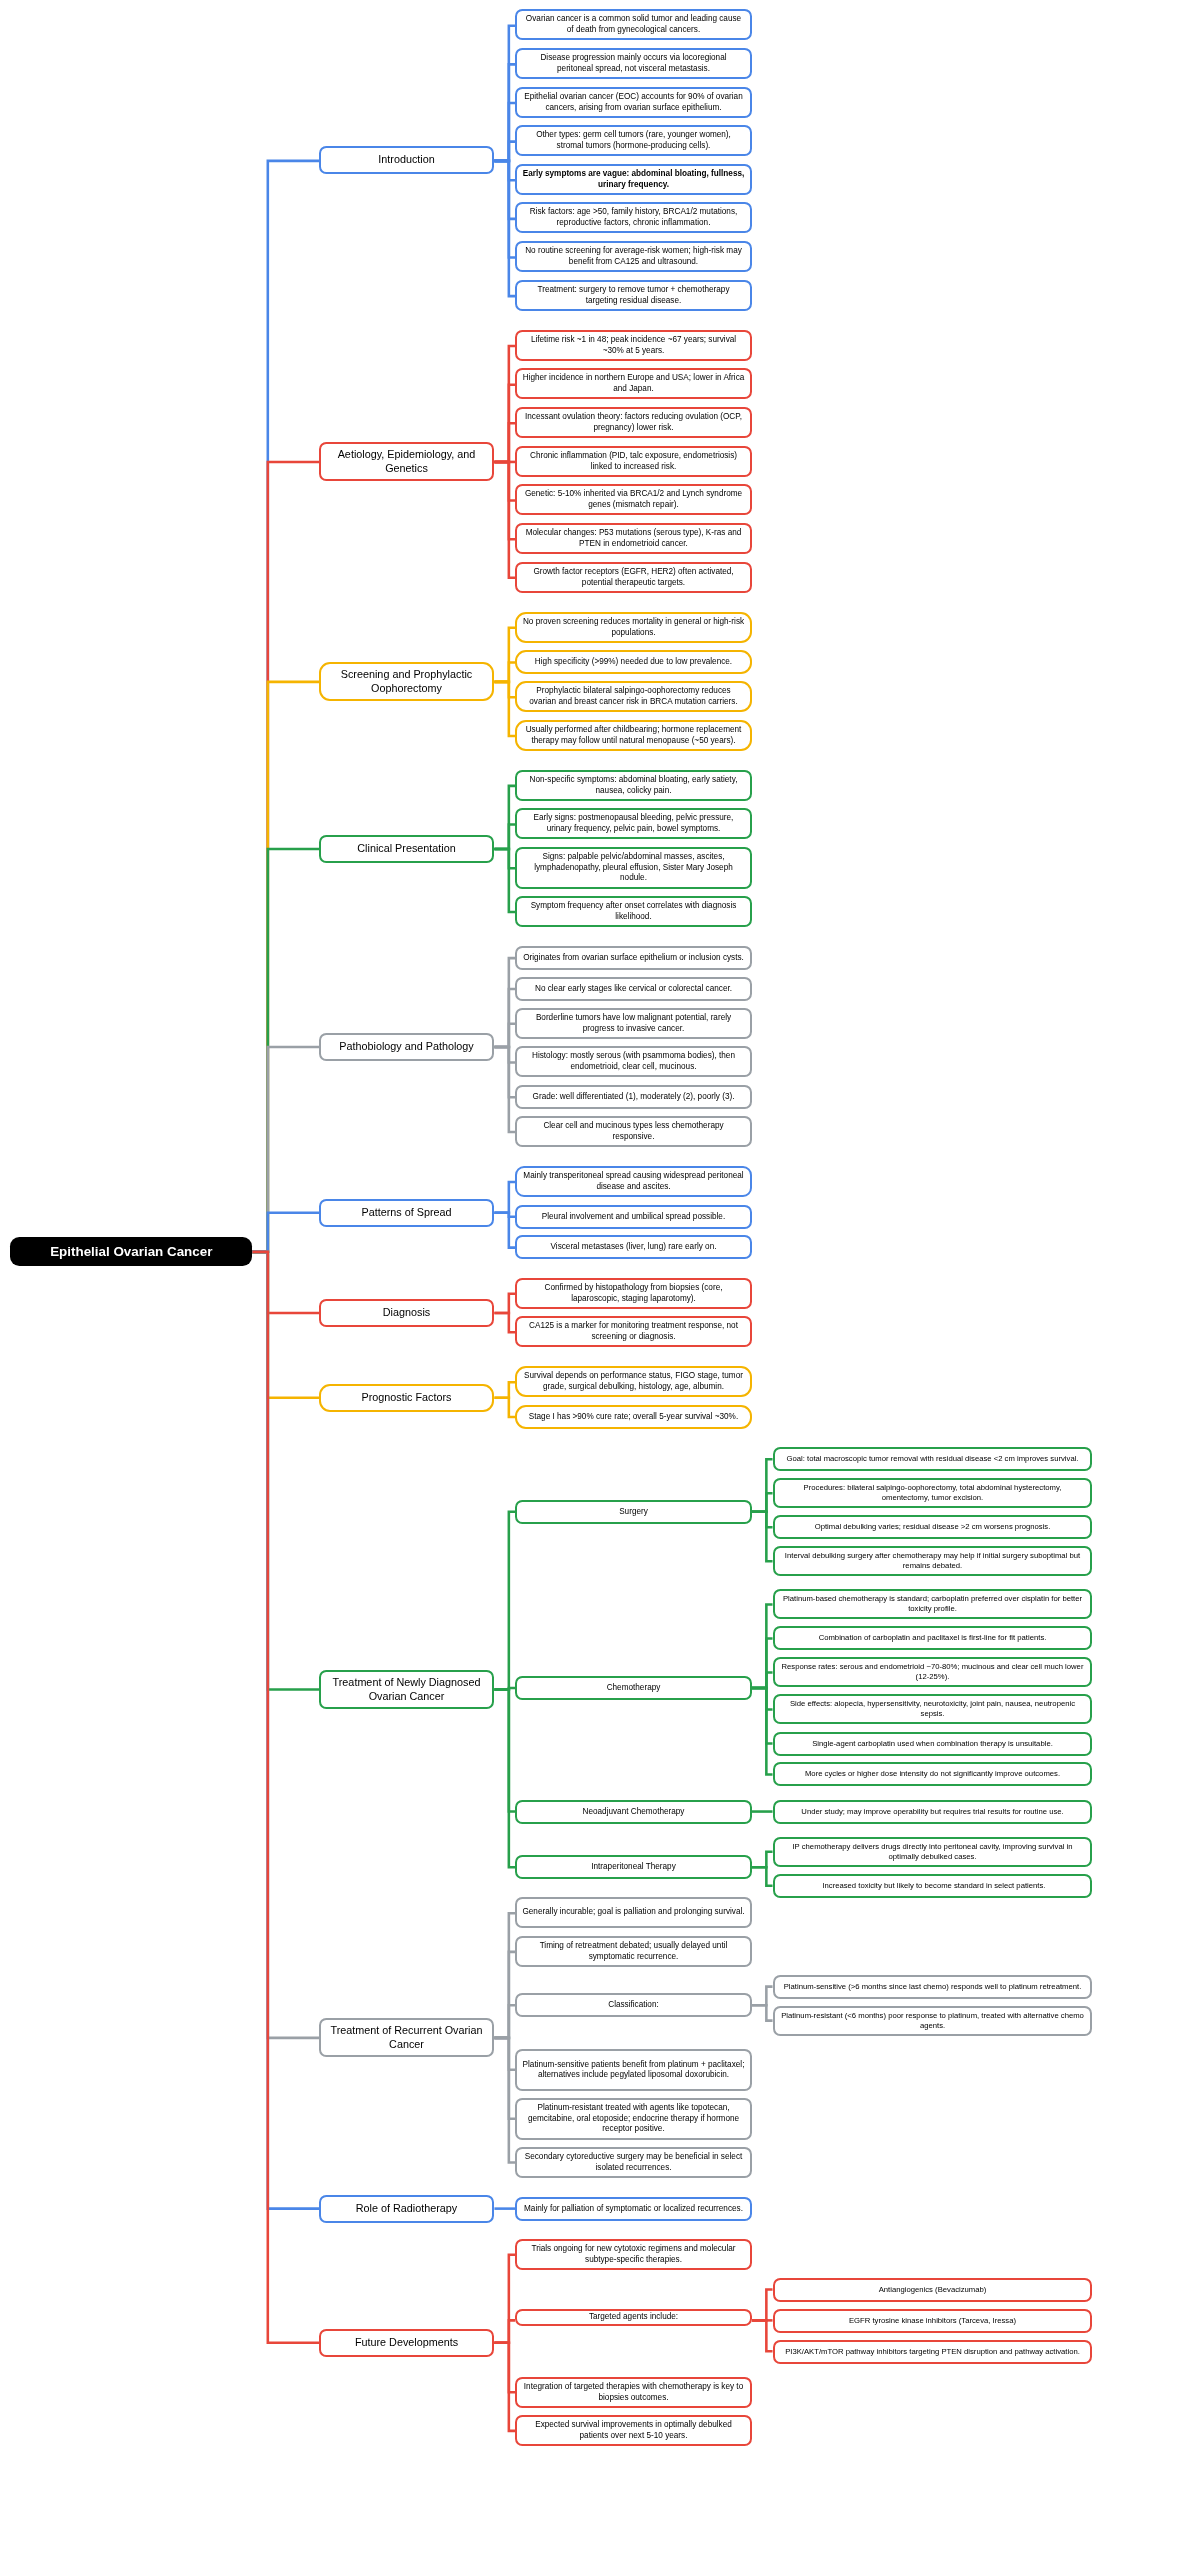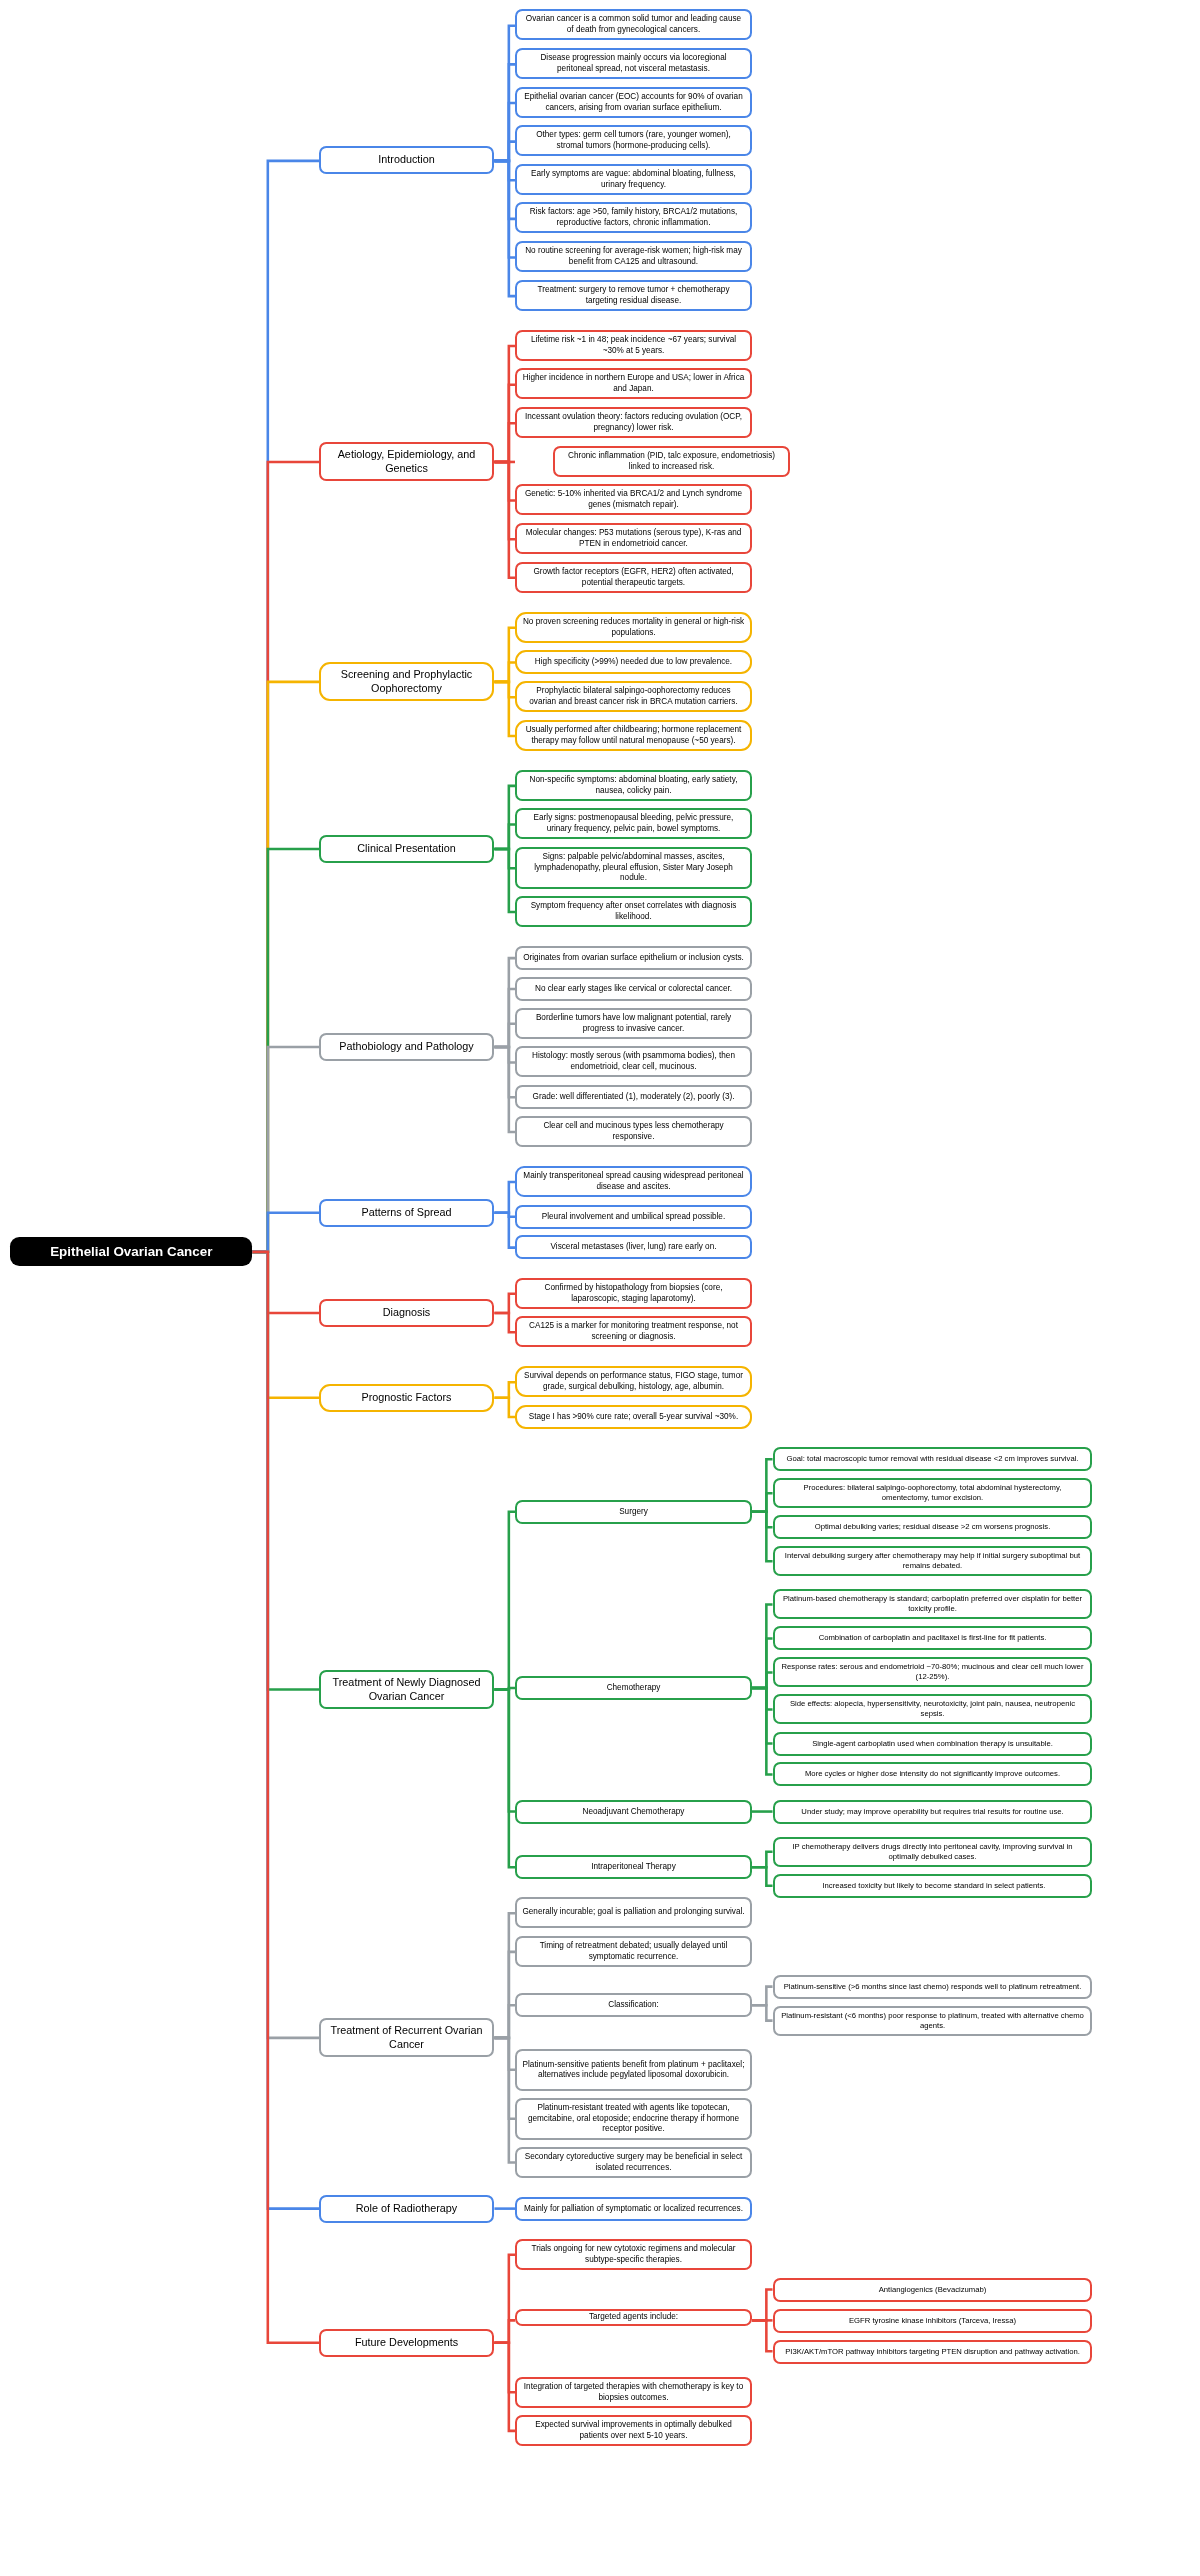--- a/index.html
+++ b/index.html
@@ -133,29 +133,29 @@
       <path d="M 490 2429.25 L 520 2429.25 L 520 3279 L 620 3279" stroke="#27a04b" stroke-width="5" fill="none"></path>
       <path d="M 490 2429.25 L 520 2429.25 L 520 3955.5 L 620 3955.5" stroke="#9aa0a6" stroke-width="5" fill="none"></path>
       <path d="M 490 2429.25 L 520 2429.25 L 520 4287 L 620 4287" stroke="#4a86e8" stroke-width="5" fill="none"></path>
       <path d="M 490 2429.25 L 520 2429.25 L 520 4547.5 L 620 4547.5" stroke="#e8463a" stroke-width="5" fill="none"></path>
     </svg>
   <div id="nodes">
       <div class="node lvl2 c-blue" style="left: 515px; top: 9.3px; width: 237px; height: 31px;">Ovarian cancer is a common solid tumor and leading cause of death from gynecological cancers.</div>
       <div class="node lvl2 c-blue" style="left: 515px; top: 48px; width: 237px; height: 31px;">Disease progression mainly occurs via locoregional peritoneal spread, not visceral metastasis.</div>
       <div class="node lvl2 c-blue" style="left: 515px; top: 87px; width: 237px; height: 31px;">Epithelial ovarian cancer (EOC) accounts for 90% of ovarian cancers, arising from ovarian surface epithelium.</div>
       <div class="node lvl2 c-blue" style="left: 515px; top: 125px; width: 237px; height: 31px;">Other types: germ cell tumors (rare, younger women), stromal tumors (hormone-producing cells).</div>
-      <div class="node lvl2 c-blue" style="left: 515px; top: 164px; width: 237px; height: 31px;">Early symptoms are vague: abdominal bloating, fullness, urinary frequency.</div>
+      <div class="node lvl2 c-blue" style="left: 515px; top: 164px; width: 237px; height: 31px; font-weight: bold;">Early symptoms are vague: abdominal bloating, fullness, urinary frequency.</div>
       <div class="node lvl2 c-blue" style="left: 515px; top: 202px; width: 237px; height: 31px;">Risk factors: age &gt;50, family history, BRCA1/2 mutations, reproductive factors, chronic inflammation.</div>
       <div class="node lvl2 c-blue" style="left: 515px; top: 241px; width: 237px; height: 31px;">No routine screening for average-risk women; high-risk may benefit from CA125 and ultrasound.</div>
       <div class="node lvl2 c-blue" style="left: 515px; top: 280px; width: 237px; height: 31px;">Treatment: surgery to remove tumor + chemotherapy targeting residual disease.</div>
       <div class="node lvl1 c-blue" style="left: 319px; top: 146px; width: 175px; height: 28px;">Introduction</div>
       <div class="node lvl2 c-red" style="left: 515px; top: 330px; width: 237px; height: 31px;">Lifetime risk ~1 in 48; peak incidence ~67 years; survival ~30% at 5 years.</div>
       <div class="node lvl2 c-red" style="left: 515px; top: 368px; width: 237px; height: 31px;">Higher incidence in northern Europe and USA; lower in Africa and Japan.</div>
       <div class="node lvl2 c-red" style="left: 515px; top: 407px; width: 237px; height: 31px;">Incessant ovulation theory: factors reducing ovulation (OCP, pregnancy) lower risk.</div>
-      <div class="node lvl2 c-red" style="left: 515px; top: 446px; width: 237px; height: 31px; margin-left: 38px;">Chronic inflammation (PID, talc exposure, endometriosis) linked to increased risk.</div>
+      <div class="node lvl2 c-red" style="left: 515px; top: 446px; width: 237px; height: 31px;">Chronic inflammation (PID, talc exposure, endometriosis) linked to increased risk.</div>
       <div class="node lvl2 c-red" style="left: 515px; top: 484px; width: 237px; height: 31px;">Genetic: 5-10% inherited via BRCA1/2 and Lynch syndrome genes (mismatch repair).</div>
       <div class="node lvl2 c-red" style="left: 515px; top: 523px; width: 237px; height: 31px;">Molecular changes: P53 mutations (serous type), K-ras and PTEN in endometrioid cancer.</div>
       <div class="node lvl2 c-red" style="left: 515px; top: 562px; width: 237px; height: 31px;">Growth factor receptors (EGFR, HER2) often activated, potential therapeutic targets.</div>
       <div class="node lvl1 c-red" style="left: 319px; top: 442px; width: 175px; height: 39px;">Aetiology, Epidemiology, and Genetics</div>
       <div class="node lvl2 c-yellow" style="left: 515px; top: 612px; width: 237px; height: 31px;">No proven screening reduces mortality in general or high-risk populations.</div>
       <div class="node lvl2 c-yellow" style="left: 515px; top: 650px; width: 237px; height: 24px;">High specificity (&gt;99%) needed due to low prevalence.</div>
       <div class="node lvl2 c-yellow" style="left: 515px; top: 681px; width: 237px; height: 31px;">Prophylactic bilateral salpingo-oophorectomy reduces ovarian and breast cancer risk in BRCA mutation carriers.</div>
       <div class="node lvl2 c-yellow" style="left: 515px; top: 720px; width: 237px; height: 31px;">Usually performed after childbearing; hormone replacement therapy may follow until natural menopause (~50 years).</div>
       <div class="node lvl1 c-yellow" style="left: 319px; top: 662px; width: 175px; height: 39px;">Screening and Prophylactic Oophorectomy</div>
       <div class="node lvl2 c-green" style="left: 515px; top: 770px; width: 237px; height: 31px;">Non-specific symptoms: abdominal bloating, early satiety, nausea, colicky pain.</div>

